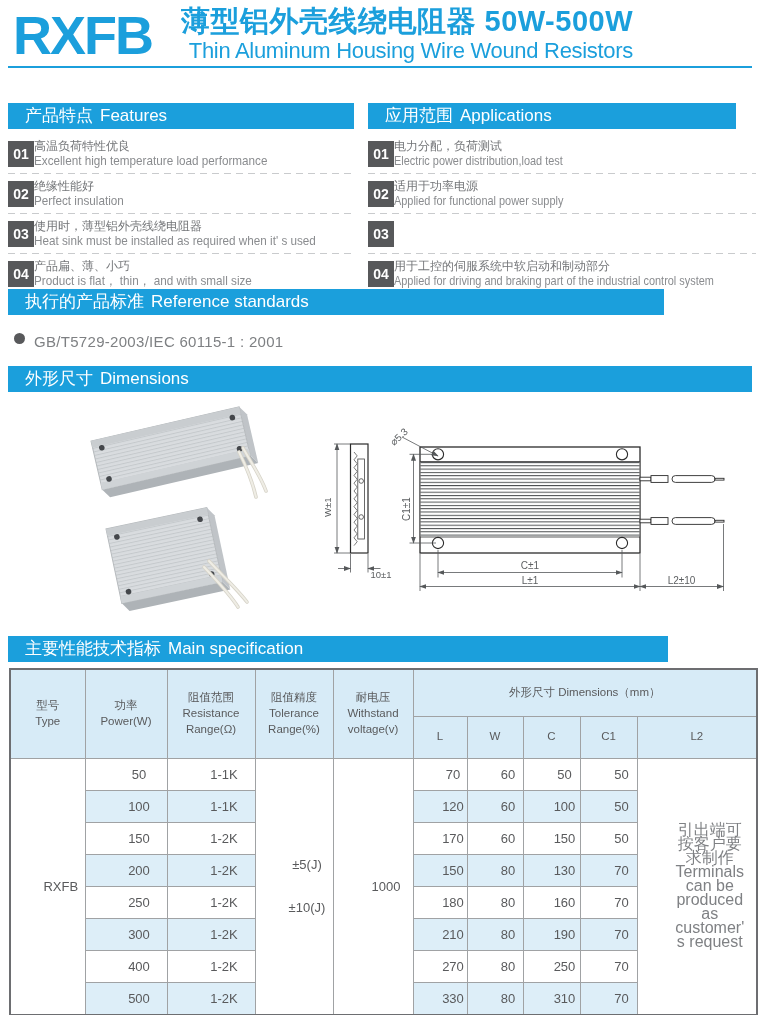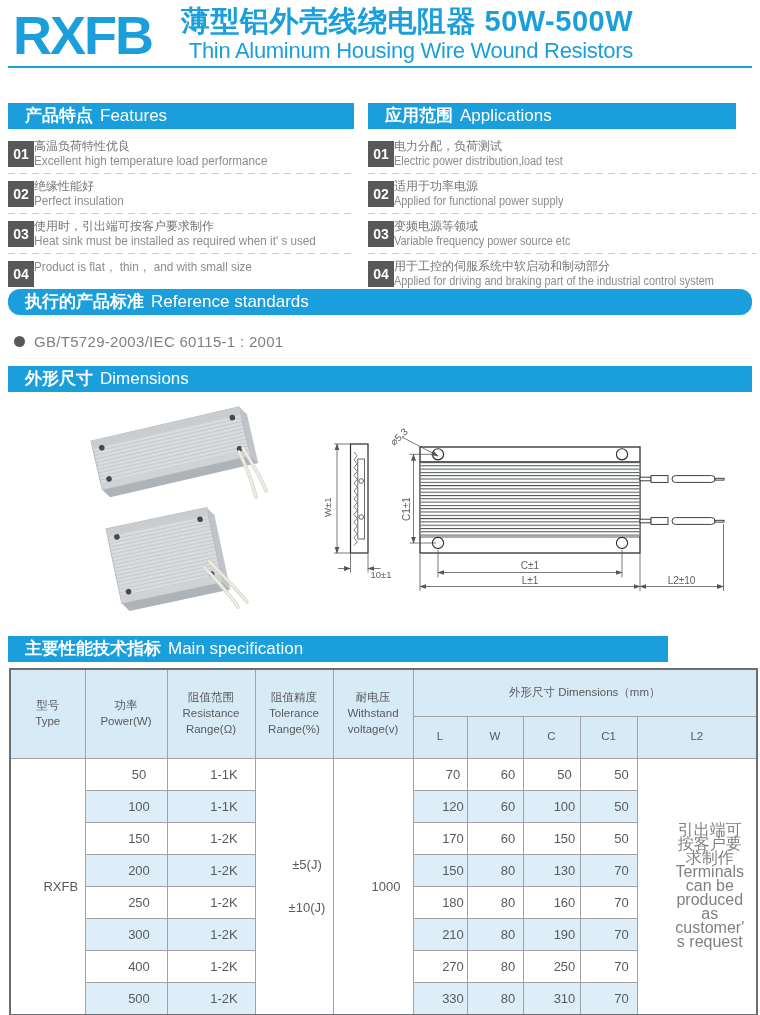--- a/index.html
+++ b/index.html
@@ -8,40 +8,40 @@
 
   
   .brand{position:absolute;left:13px;top:4px;font-size:54px;font-weight:bold;color:#1b9fdc;letter-spacing:-2px;}
   .titles{position:absolute;left:181px;top:5px;color:#1b9fdc;text-align:right;}
   .title-cn{font-size:29px;font-weight:bold;letter-spacing:0.5px;line-height:33px;}
   .title-en{font-size:22px;line-height:26px;letter-spacing:-0.3px;}
   .header-rule{position:absolute;left:8px;top:66px;width:744px;height:2px;background:#1b9fdc;}
 
   
   .banner{position:absolute;height:26px;background:#1b9fdc;color:#fff;font-size:17px;line-height:26px;padding-left:17px;box-sizing:border-box;}
-  .banner .bcn{font-weight:bold;margin-right:7px;}
+  .banner .bcn{font-weight:normal;margin-right:7px;}
   .banner .ben{font-weight:normal;}
 
   
   .col{position:absolute;top:136px;}
   .col-features{left:8px;width:346px;}
   .col-apps{left:368px;width:388px;}
   .item{display:flex;gap:0;padding:3px 0 2px;height:30px;}
   .badge{flex:0 0 26px;width:26px;height:26px;background:#57585a;color:#fff;font-size:14px;font-weight:bold;
          text-align:center;line-height:26px;margin-top:2px;}
   .texts{min-width:0;}
   .texts .cn{font-size:12px;line-height:14px;color:#737578;white-space:nowrap;}
   .texts .en{font-size:13px;line-height:16px;color:#8a8c8f;white-space:nowrap;transform-origin:0 50%;}
   .col-features .texts .en{transform:scaleX(.9);}
   .col-apps .texts .en{transform:scaleX(.84);}
   .divider{height:1px;margin:2px 0 2px 0;
      background:repeating-linear-gradient(90deg,#c9cbcd 0 7px,transparent 7px 12px);}
 
   
-  .standard-row{position:absolute;left:14px;top:333px;display:flex;align-items:center;gap:9px;}
+  .standard-row{position:absolute;left:14px;top:333px;display:flex;gap:9px;}
   .dot{width:11px;height:11px;border-radius:50%;background:#58595b;}
   .standard-text{font-size:15px;color:#7e8083;letter-spacing:0.3px;}
 
   
   .dims-svg{position:absolute;left:0;top:396px;width:760px;height:236px;}
 
   
   .spec-table{position:absolute;left:9px;top:668px;width:747px;border-collapse:collapse;table-layout:fixed;
               border:2px solid #6d6e71;}
   .spec-table th,.spec-table td{border:1px solid #a0a2a4;text-align:center;vertical-align:middle;padding:0;}
@@ -84,28 +84,29 @@
       <div class="badge">02</div>
       <div class="texts">
           <div class="cn">绝缘性能好</div>
         <div class="en">Perfect  insulation</div>
         </div>
     </div>
     <div class="divider"></div>
     <div class="item">
       <div class="badge">03</div>
       <div class="texts">
-          <div class="cn">使用时，引出端可按客户要求制作</div>
+          <div class="cn">使用时，薄型铝外壳线绕电阻器</div>
         <div class="en">Heat sink must be installed as required when it' s used</div>
         </div>
     </div>
     <div class="divider"></div>
     <div class="item">
       <div class="badge">04</div>
       <div class="texts">
+          <div class="cn">产品扁、薄、小巧</div>
         <div class="en">Product is flat， thin， and with small size</div>
         </div>
     </div>
   </div>
 
   <div class="col col-apps">
     <div class="item">
       <div class="badge">01</div>
       <div class="texts">
           <div class="cn">电力分配，负荷测试</div>
@@ -116,36 +117,32 @@
     <div class="item">
       <div class="badge">02</div>
       <div class="texts">
           <div class="cn">适用于功率电源</div>
         <div class="en">Applied  for functional power supply</div>
         </div>
     </div>
     <div class="divider"></div>
     <div class="item">
       <div class="badge">03</div>
-      <div class="texts">
-          <div class="cn">变频电源等领域</div>
-        <div class="en">Variable frequency power source etc</div>
-        </div>
     </div>
     <div class="divider"></div>
     <div class="item">
       <div class="badge">04</div>
       <div class="texts">
           <div class="cn">用于工控的伺服系统中软启动和制动部分</div>
         <div class="en">Applied for driving and braking part of the industrial control system</div>
         </div>
     </div>
   </div>
 
-  <div class="banner" style="left:8px;top:289px;width:744px;border-radius:12px;">
+  <div class="banner" style="left:8px;top:289px;width:656px;">
     <span class="bcn">执行的产品标准</span><span class="ben">Reference standards</span>
   </div>
   <div class="standard-row">
     <span class="dot"></span>
     <span class="standard-text">GB/T5729-2003/IEC 60115-1 : 2001</span>
   </div>
 
   <div class="banner" style="left:8px;top:366px;width:744px;">
     <span class="bcn">外形尺寸</span><span class="ben">Dimensions</span>
   </div>

